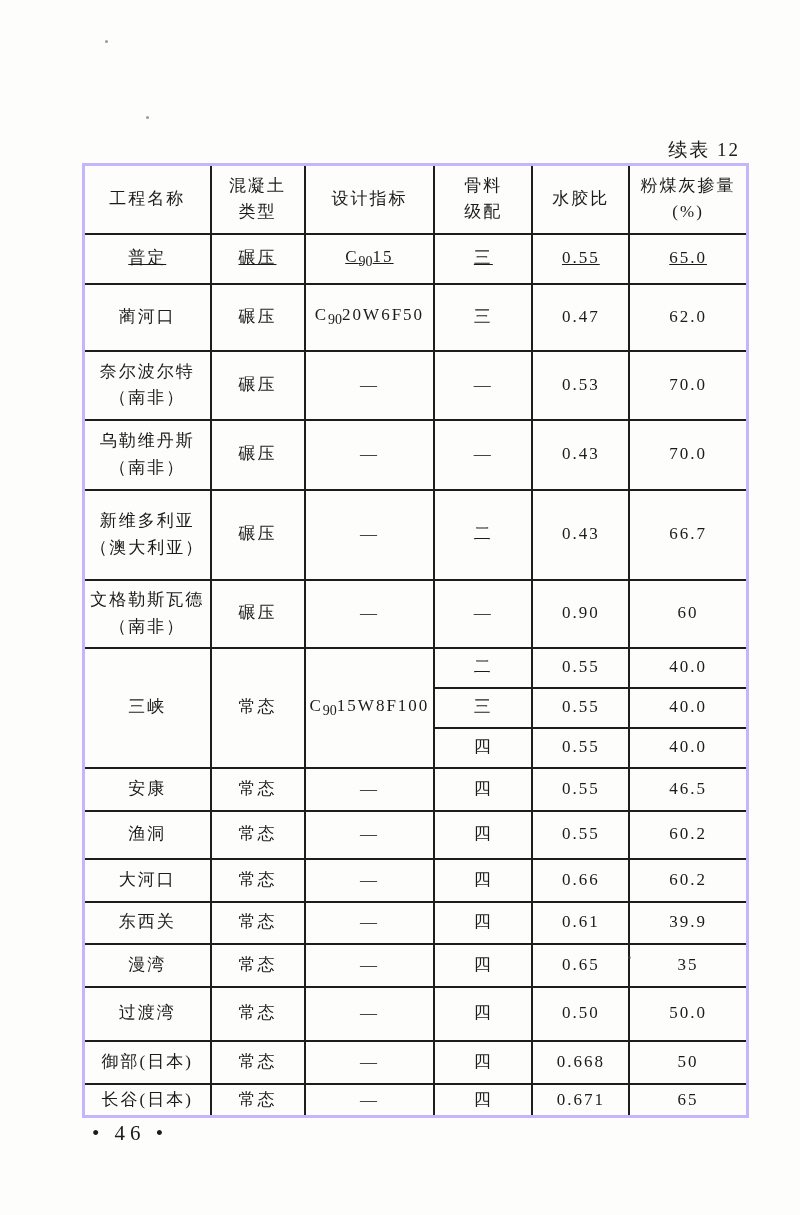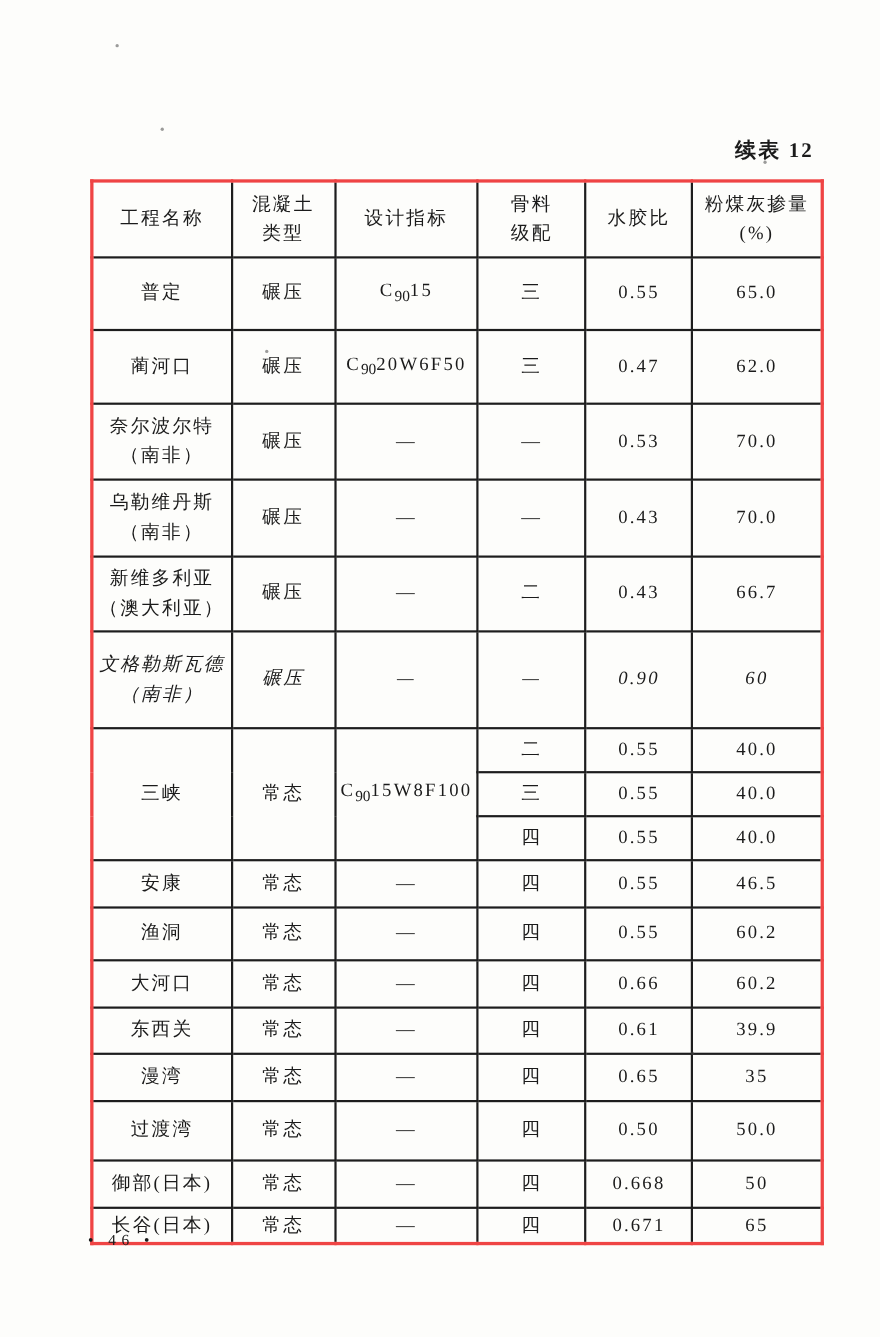--- a/index.html
+++ b/index.html
@@ -9,50 +9,50 @@
     font-family: "Liberation Serif", "DejaVu Serif", serif;
     color: #1b1b1b;
   }
   .page {
     position: relative;
     width: 800px; height: 1215px;
     overflow: hidden;
   }
   .cont-label {
     position: absolute;
-    top: 124px; right: 60px;
+    top: 137px; right: 60px;
     font-size: 19px;
-    font-weight: bold;
+    font-weight: normal;
     letter-spacing: 2px;
   }
   table.main {
     position: absolute;
     left: 82px; top: 163px;
     border-collapse: collapse;
     table-layout: fixed;
     background: #fdfdfb;
   }
   table.main td, table.main th {
     border: 2px solid #1d1d1d;
     text-align: center;
     vertical-align: middle;
     font-size: 17px;
     font-weight: normal;
     white-space: pre-line;
     line-height: 1.55;
     padding: 2px 4px;
     letter-spacing: 2px;
   }
-  table.main { border: 3px solid #ef4444; }
+  table.main { border: 3px solid #c4b5fd; }
   td.num { letter-spacing: 1.5px; }
   td.design sub { font-size: 14px; letter-spacing: 0; }
   .page-number {
     position: absolute;
-    left: 80px; top: 1121px;
-    font-size: 14px;
+    left: 92px; top: 1121px;
+    font-size: 21px;
     letter-spacing: 5px;
     font-family: Liberation Serif, serif;
   }
   .speck {
     position: absolute;
     width: 3px; height: 3px;
     border-radius: 50%;
     background: #4a4a4a;
     opacity: 0.55;
   }
@@ -80,21 +80,21 @@
 类型</th>
           <th>设计指标</th>
           <th>骨料
 级配</th>
           <th>水胶比</th>
           <th>粉煤灰掺量
 (%)</th>
         </tr>
     </thead>
     <tbody>
-        <tr style="height: 66px;">
+        <tr style="height: 50px; text-decoration: underline;">
           <td>普定</td>
           <td>碾压</td>
           <td class="design num">C<sub>90</sub>15</td>
           <td>三</td>
           <td class="num">0.55</td>
           <td class="num">65.0</td>
         </tr>
         <tr style="height: 67px;">
           <td>蔺河口</td>
           <td>碾压</td>
@@ -114,30 +114,30 @@
         </tr>
         <tr style="height: 70px;">
           <td>乌勒维丹斯
 （南非）</td>
           <td>碾压</td>
           <td class="design num">—</td>
           <td>—</td>
           <td class="num">0.43</td>
           <td class="num">70.0</td>
         </tr>
-        <tr style="height: 68px;">
+        <tr style="height: 90px;">
           <td>新维多利亚
 （澳大利亚）</td>
           <td>碾压</td>
           <td class="design num">—</td>
           <td>二</td>
           <td class="num">0.43</td>
           <td class="num">66.7</td>
         </tr>
-        <tr style="height: 88px; font-style: italic;">
+        <tr style="height: 68px;">
           <td>文格勒斯瓦德
 （南非）</td>
           <td>碾压</td>
           <td class="design num">—</td>
           <td>—</td>
           <td class="num">0.90</td>
           <td class="num">60</td>
         </tr>
         <tr style="height: 40px;">
           <td rowspan="3">三峡</td>

